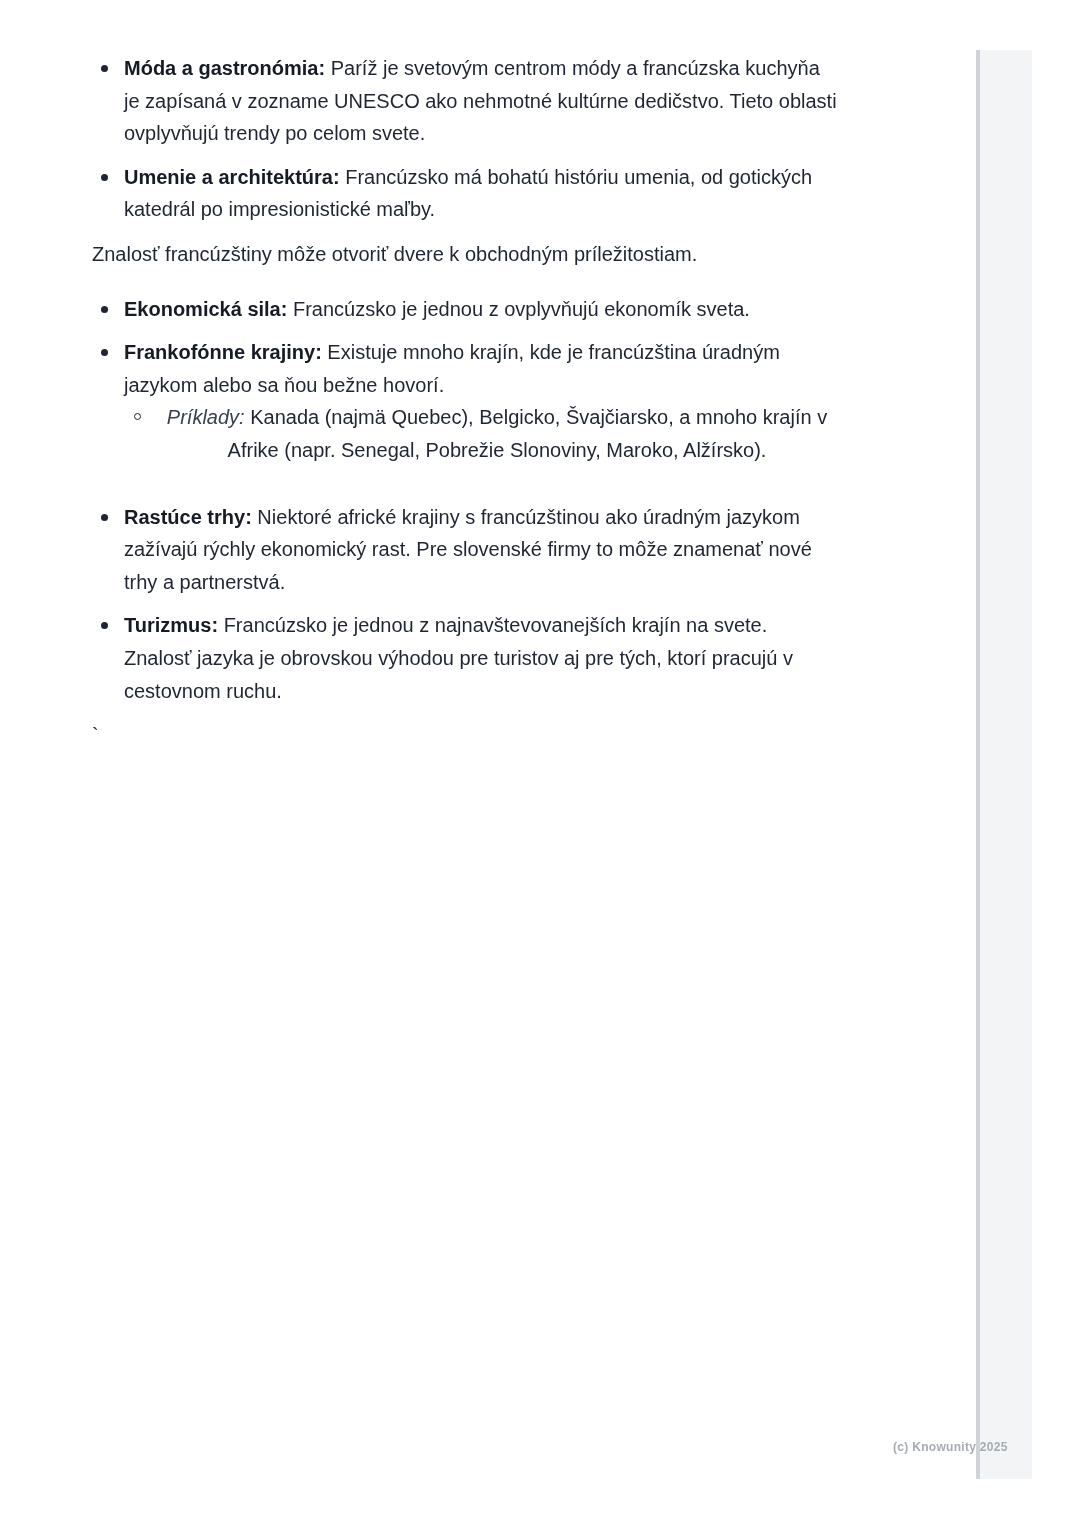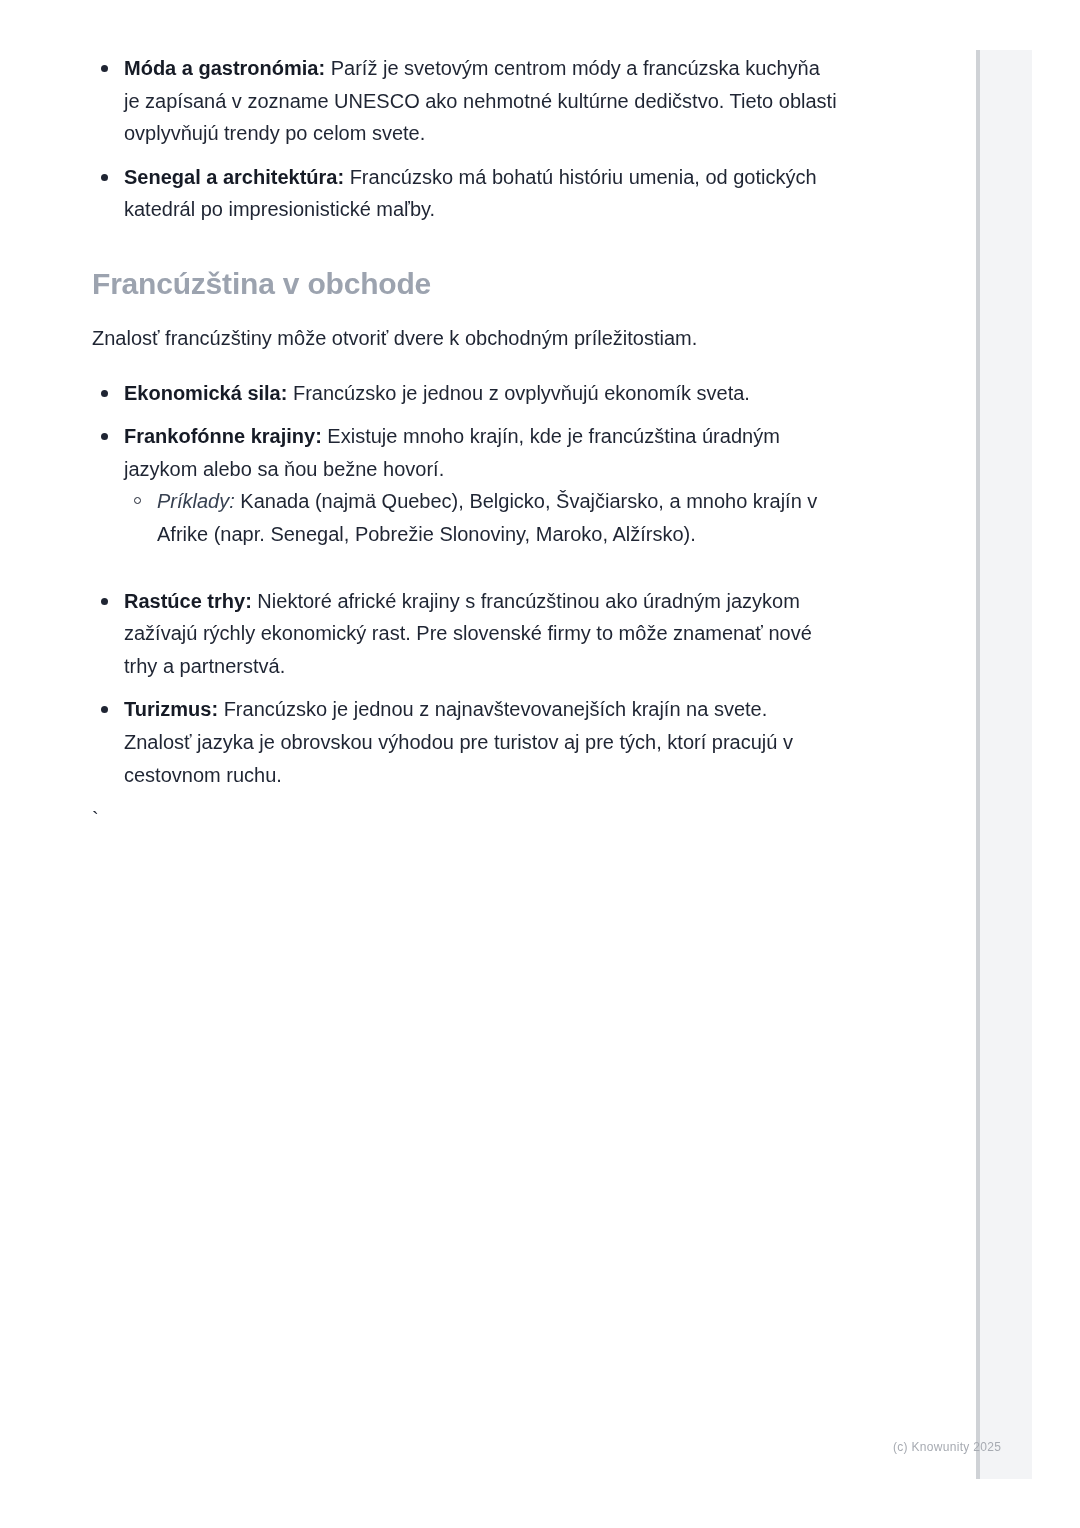--- a/index.html
+++ b/index.html
@@ -40,20 +40,21 @@
       top: 13px;
       width: 7px;
       height: 7px;
       border-radius: 50%;
       background: #1f2533;
     }
     ul.sub-list {
       list-style: none;
       margin: 0;
       padding: 0;
+      text-align: center;
     }
     ul.sub-list > li {
       position: relative;
       padding-left: 33px;
     }
     ul.sub-list > li::before {
       content: "";
       position: absolute;
       left: 10px;
       top: 12px;
@@ -102,33 +103,33 @@
       box-sizing: border-box;
     }
     .footer-copyright {
       position: absolute;
       left: 893px;
       top: 1440px;
       font-size: 12px;
       color: #a7abb2;
       letter-spacing: 0.3px;
       white-space: nowrap;
+      font-weight: bold;
     }
   </style>
 </head>
 <body>
 
 <div class="content">
 
   <ul class="main-list">
     <li><span class="term">Móda a gastronómia:</span><span> Paríž je svetovým centrom módy a francúzska kuchyňa je zapísaná v zozname UNESCO ako nehmotné kultúrne dedičstvo. Tieto oblasti ovplyvňujú trendy po celom svete.</span></li>
-    <li><span class="term">Senegal a architektúra:</span><span> Francúzsko má bohatú históriu umenia, od gotických katedrál po impresionistické maľby.</span></li>
+    <li><span class="term">Umenie a architektúra:</span><span> Francúzsko má bohatú históriu umenia, od gotických katedrál po impresionistické maľby.</span></li>
   </ul>
 
-  <h2 class="section-heading">Francúzština v obchode</h2>
 
   <p class="intro">Znalosť francúzštiny môže otvoriť dvere k obchodným príležitostiam.</p>
 
   <ul class="main-list second-list">
     <li><span class="term">Ekonomická sila:</span><span> Francúzsko je jednou z ovplyvňujú ekonomík sveta.</span></li>
     <li><span class="term">Frankofónne krajiny:</span><span> Existuje mnoho krajín, kde je francúzština úradným jazykom alebo sa ňou bežne hovorí.</span>
       <ul class="sub-list">
         <li><span class="em">Príklady:</span><span> Kanada (najmä Quebec), Belgicko, Švajčiarsko, a mnoho krajín v Afrike (napr. Senegal, Pobrežie Slonoviny, Maroko, Alžírsko).</span></li>
       </ul>
     </li>

